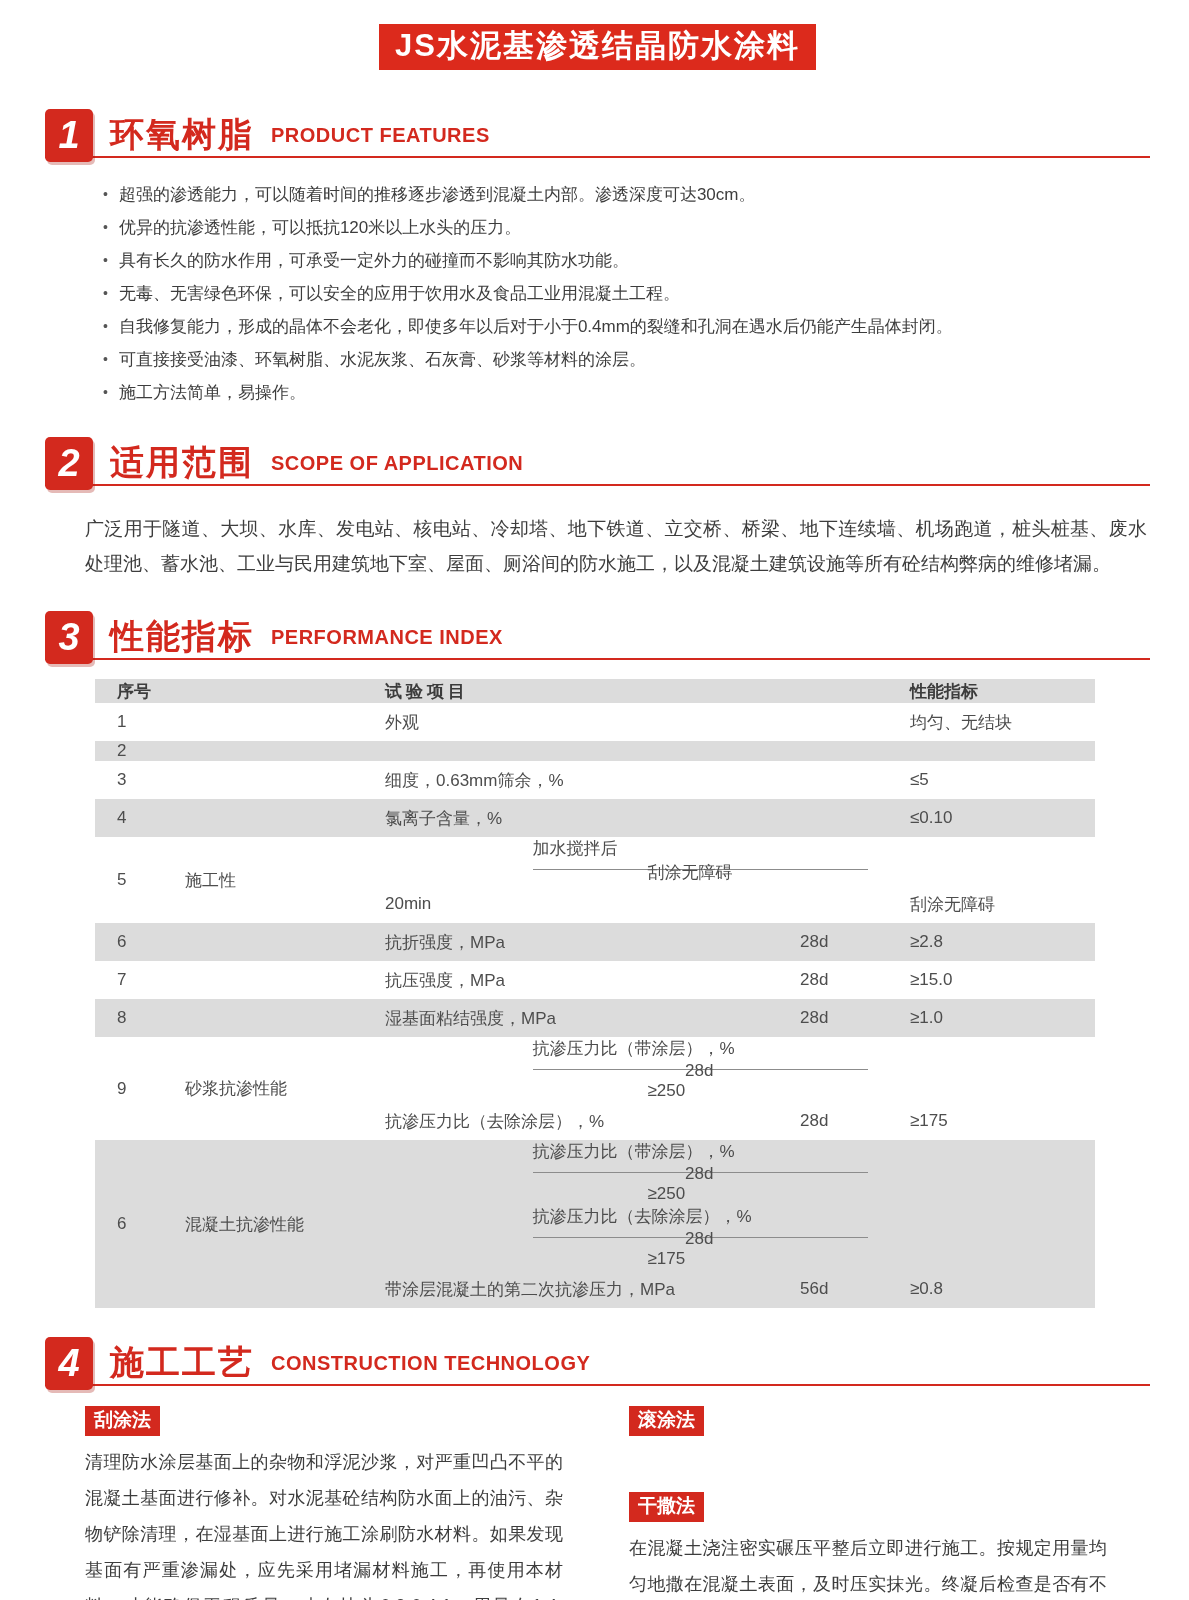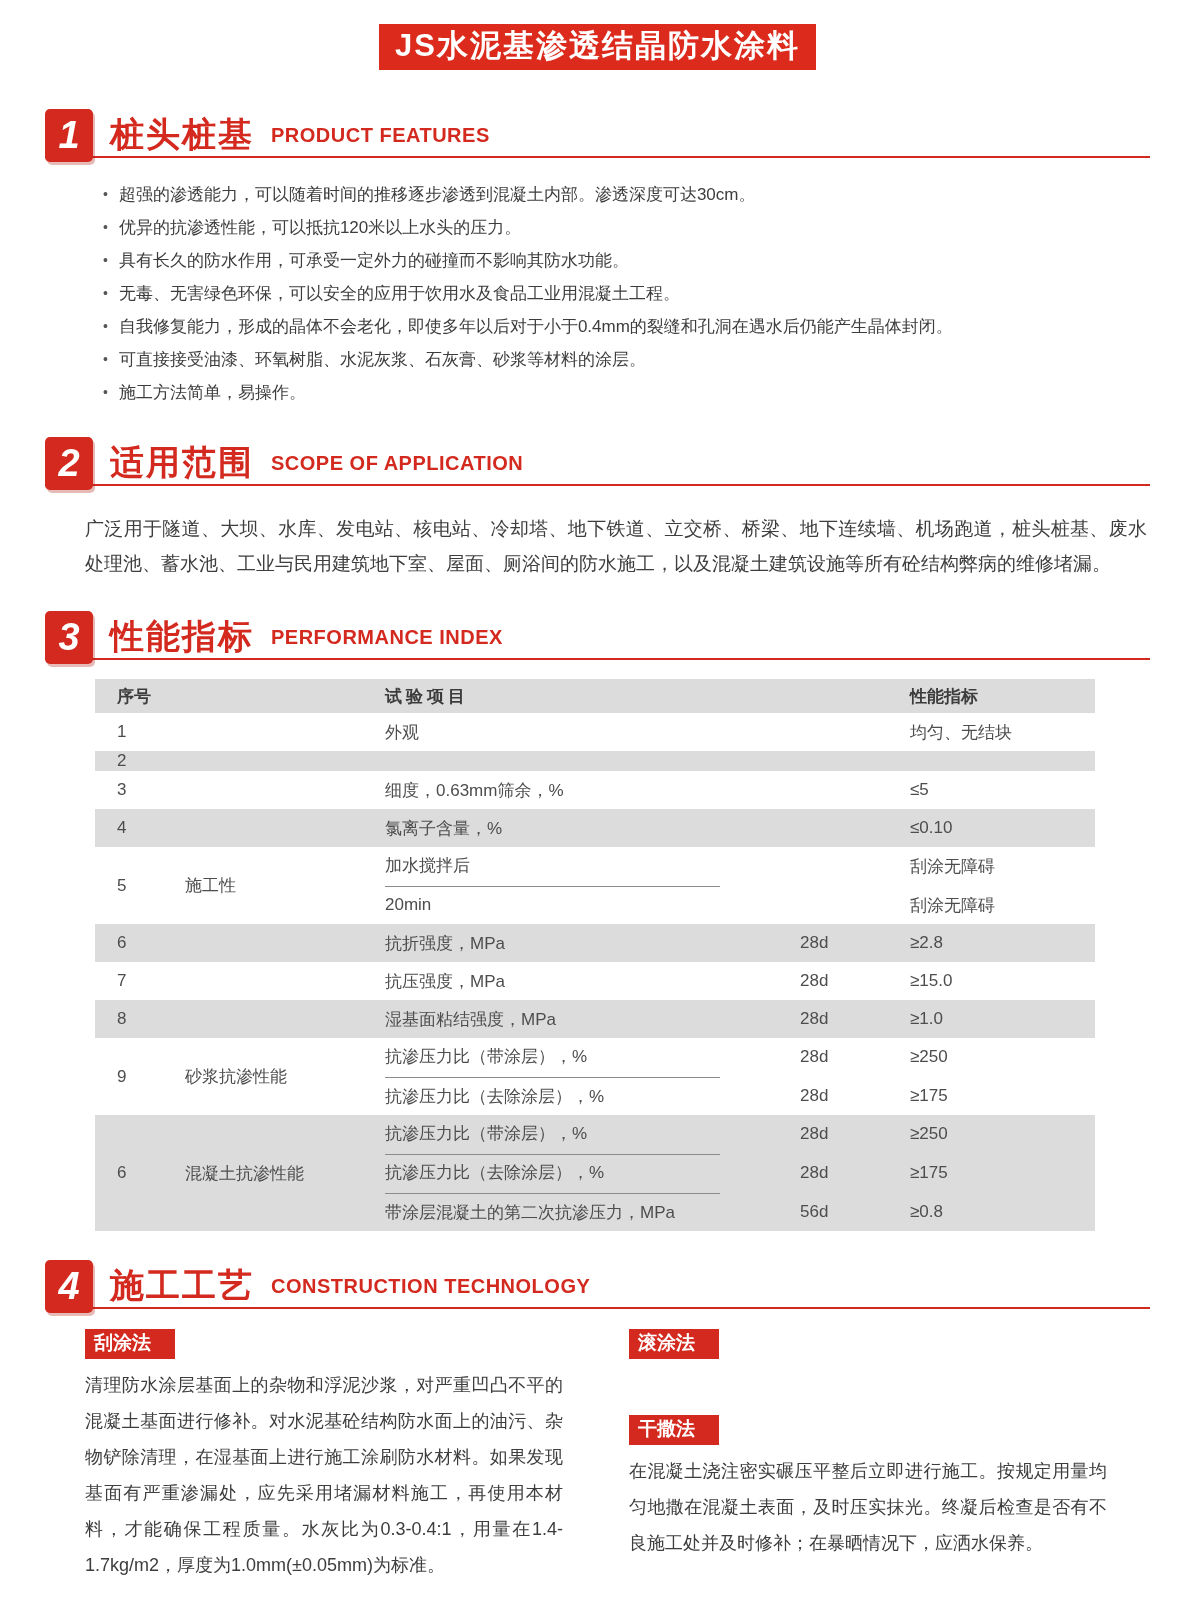--- a/index.html
+++ b/index.html
@@ -58,63 +58,63 @@
   .scope-text{
     margin:25px 0 0 40px;max-width:1062px;
     font-size:19px;line-height:35px;text-align:justify;color:var(--ink);
   }
 
   
   .sec-performance{margin-top:30px;}
   .ptable{margin:19px 0 0 50px;width:1000px;font-size:17px;color:var(--table-ink);}
   .t-row{display:flex;align-items:center;}
   .t-row.shaded{background:var(--shade);}
-  .t-head{background:var(--shade);height:34px;font-weight:bold;color:#3c3c3c;}
+  .t-head{background:var(--shade);height:24px;font-weight:bold;color:#3c3c3c;}
   .t-head .c-item{letter-spacing:4px;}
   .c-no{flex:none;width:90px;padding-left:22px;}
   .c-cat{flex:none;width:200px;}
   .c-items{flex:none;width:710px;display:flex;flex-direction:column;justify-content:center;align-items:center;}
   .item-line{display:flex;align-items:center;min-height:38px;}
   .c-item{flex:none;width:415px;}
   .c-age{flex:none;width:110px;}
   .c-val{flex:none;width:185px;}
   .item-line.divided .c-item > span{
     display:inline-block;min-width:335px;padding-bottom:9px;margin-bottom:-9px;
     border-bottom:1px solid #8c8c8c;
   }
-  .item-line.divided{margin-bottom:1px;}
+  .item-line.divided{margin-bottom:1px;flex-direction:column;}
 
   
   .sec-construction{margin-top:29px;}
   .methods{
     display:grid;grid-template-columns:478px 478px;column-gap:66px;
     margin:20px 0 0 40px;
   }
   .badge{
     display:inline-block;background:var(--red);color:#fff;
-    font-size:19px;font-weight:bold;padding:2px 24px 4px 9px;line-height:1.25;
+    font-size:19px;font-weight:bold;padding:2px 9px 4px 9px;line-height:1.25;
   }
   .method{margin-bottom:14px;}
   .method .badge{margin-bottom:8px;}
   .method-text{margin:0;font-size:18px;line-height:36px;text-align:justify;color:var(--ink);}
   .method.spacer-after{margin-bottom:48px;}
 </style>
 </head>
 <body>
 
 <div class="page">
 
   <div class="banner-wrap">
     <div class="banner">JS水泥基渗透结晶防水涂料</div>
   </div>
 
   <section class="sec-features">
     <div class="sec-head">
       <div class="sec-num">1</div>
-      <div class="sec-title">桩头桩基</div>
+      <div class="sec-title">环氧树脂</div>
       <div class="sec-sub">PRODUCT FEATURES</div>
     </div>
     <ul class="bullets">
         <li>
           <span class="dot">•</span>
           <span>超强的渗透能力，可以随着时间的推移逐步渗透到混凝土内部。渗透深度可达30cm。</span>
         </li>
         <li>
           <span class="dot">•</span>
           <span>优异的抗渗透性能，可以抵抗120米以上水头的压力。</span>

